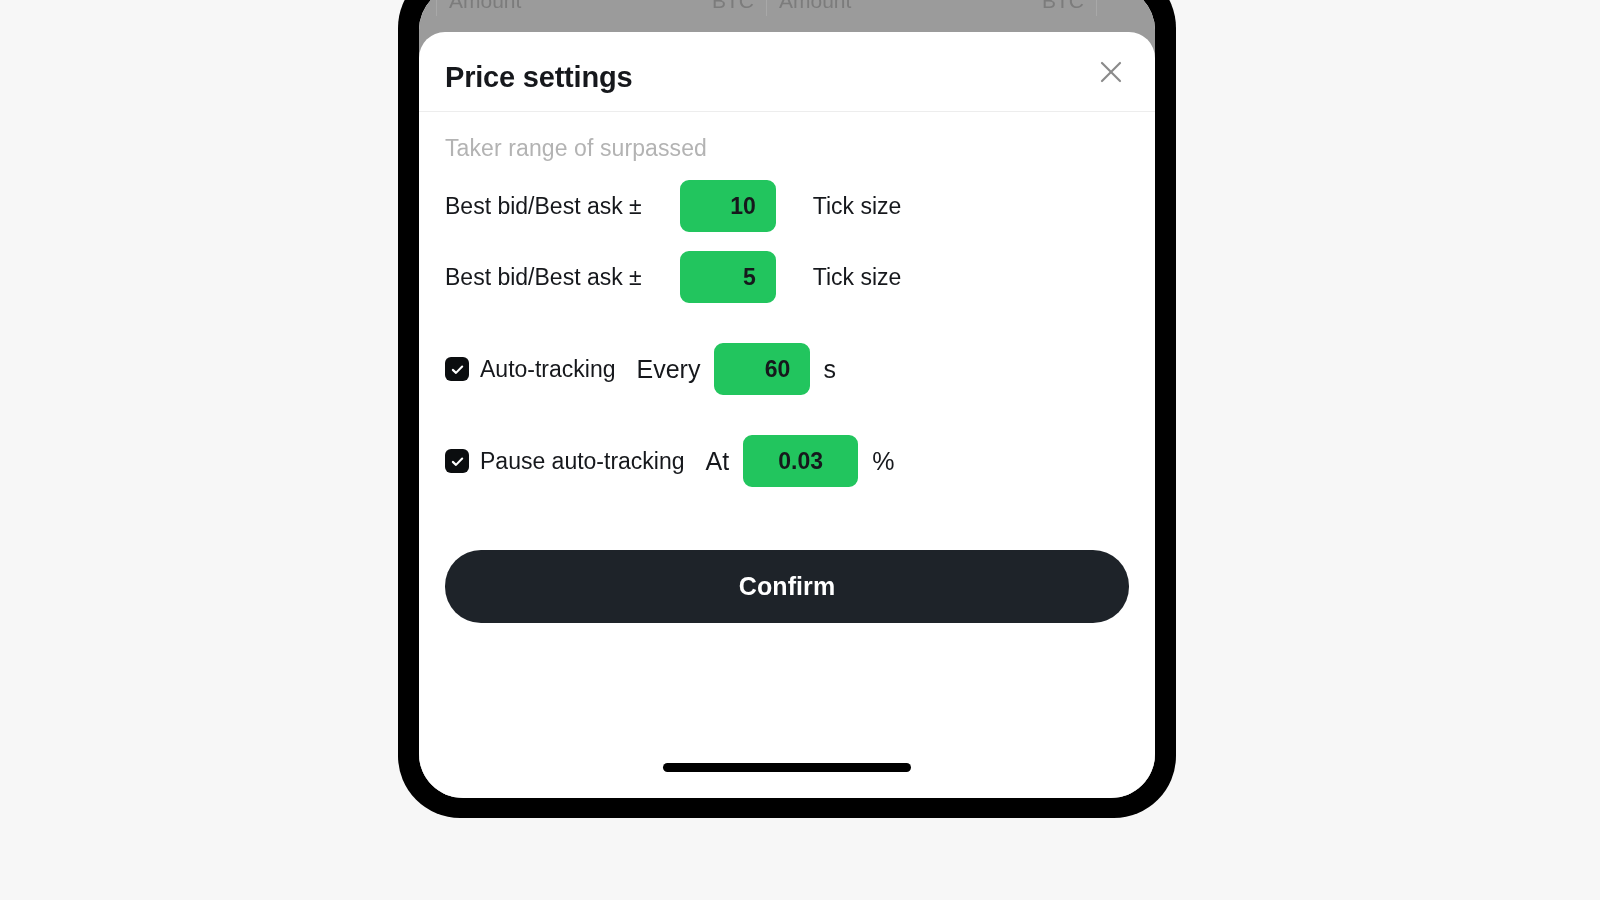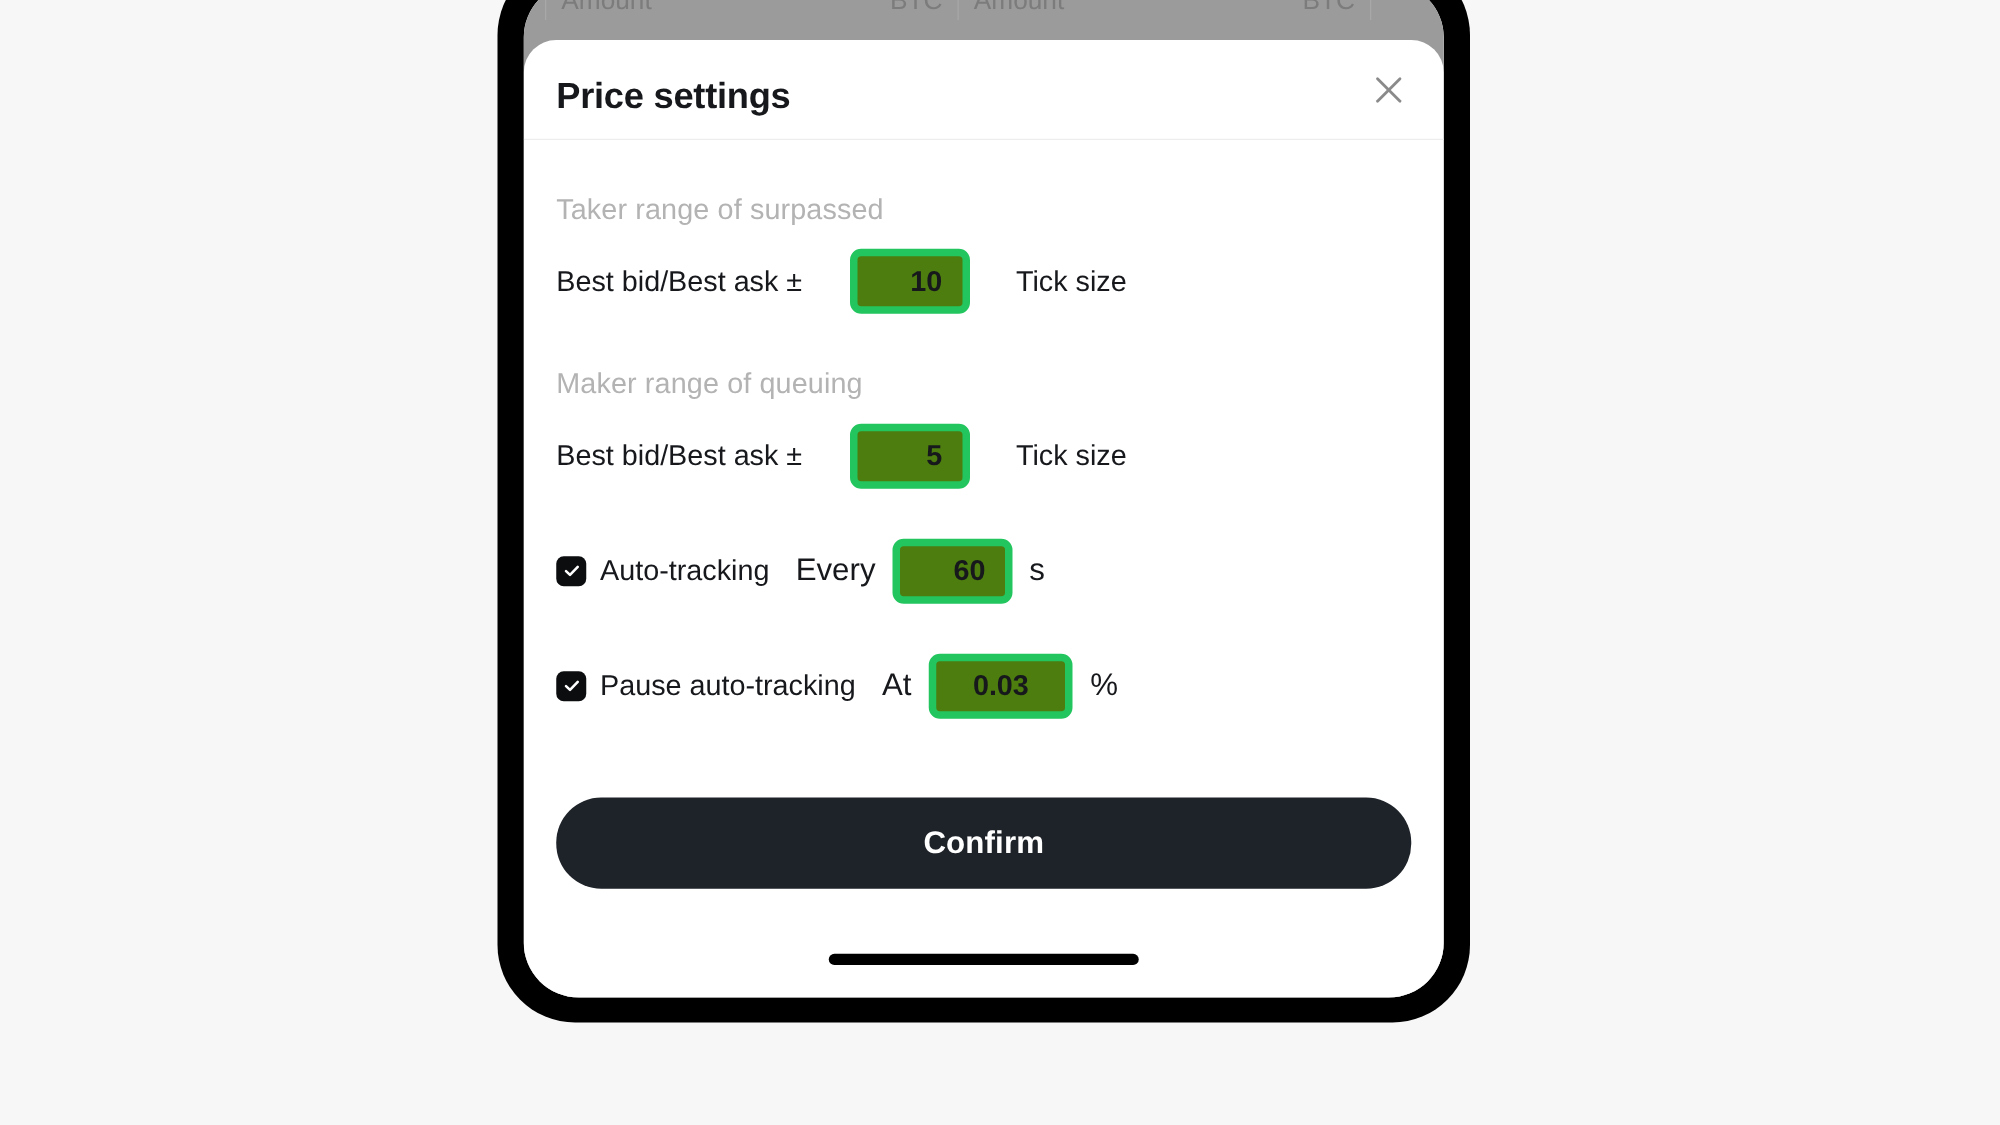--- a/index.html
+++ b/index.html
@@ -91,40 +91,40 @@
     display: flex; align-items: center; justify-content: center;
     cursor: pointer;
   }
   #close-btn svg { display: block; }
 
   #sheet-body { padding: 0 26px; }
 
   .section-label {
     font-size: 23px;
     color: #b3b3b3;
-    margin-top: 43px;
+    margin-top: 24px;
     line-height: 1.1;
     letter-spacing: 0.1px;
   }
 
   .field-row {
     display: flex;
     align-items: center;
     margin-top: 19px;
     gap: 24px;
   }
   .field-text {
     font-size: 23px;
     color: #16181c;
     white-space: nowrap;
   }
   .input-box {
-    border: 6px solid #22c55e;
+    border: 4px solid #22c55e;
     border-radius: 9px;
-    background: #4d7c0f;
+    background: #22c55e;
     height: 52px;
     display: flex;
     align-items: center;
     font-size: 23px;
     font-weight: bold;
     color: #16181c;
     cursor: text;
   }
   .input-box.w-right {
     width: 96px;
@@ -230,21 +230,20 @@
 
           
           <div class="section-label">Taker range of surpassed</div>
           <div class="field-row">
             <span class="field-text">Best bid/Best ask ±</span>
             <div class="input-box w-right">10</div>
             <span class="field-text">Tick size</span>
           </div>
 
           
-          <div class="section-label">Maker range of queuing</div>
           <div class="field-row">
             <span class="field-text">Best bid/Best ask ±</span>
             <div class="input-box w-right">5</div>
             <span class="field-text">Tick size</span>
           </div>
 
           
           <div class="check-row">
             <div class="checkbox">
               <svg width="15" height="15" viewBox="0 0 16 16" aria-hidden="true">

